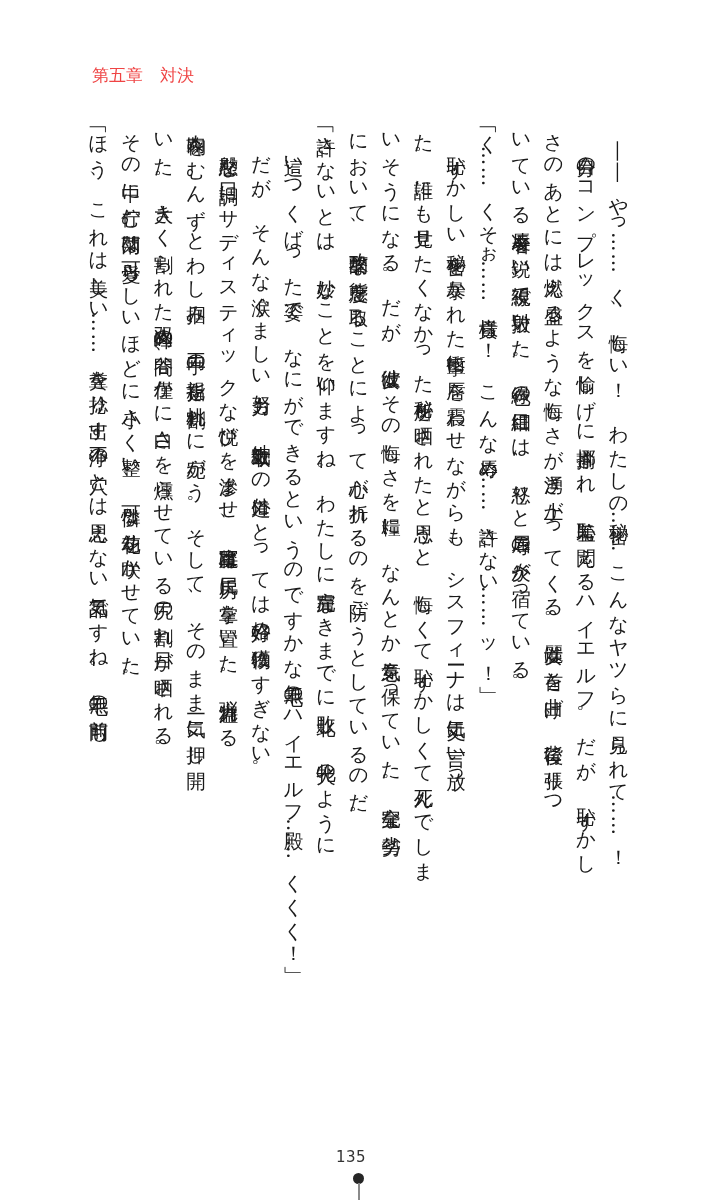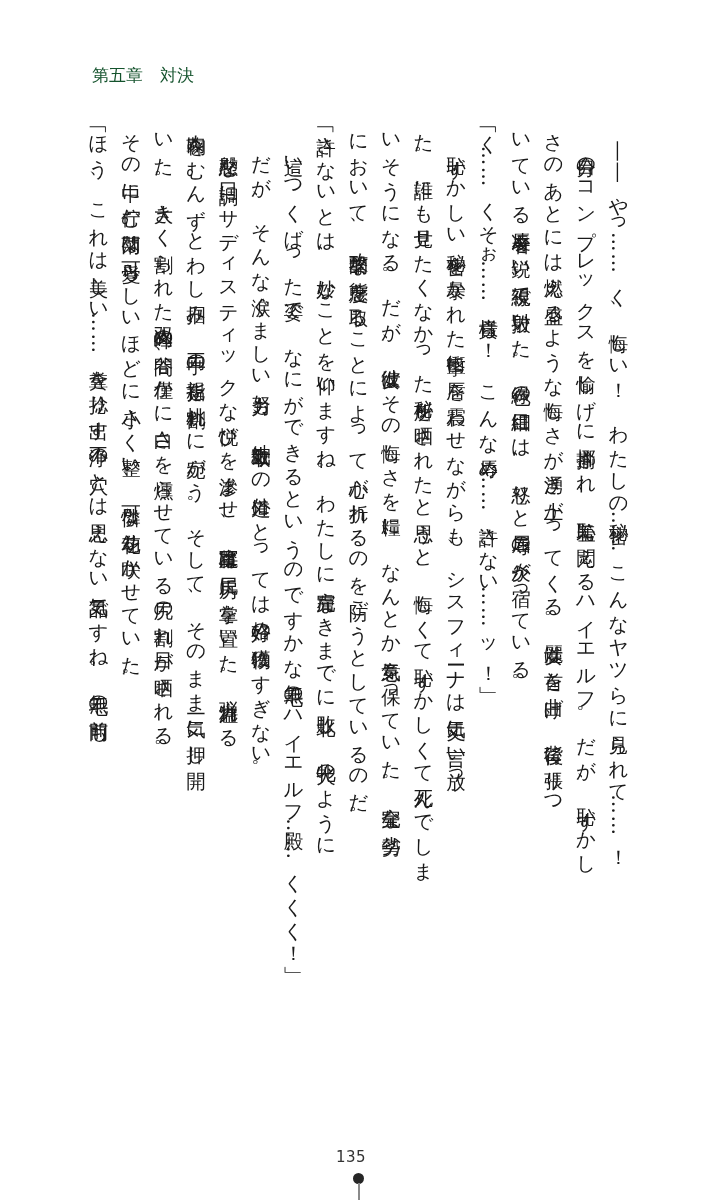--- a/index.html
+++ b/index.html
@@ -15,21 +15,21 @@
       font-family: "DejaVu Serif", "Liberation Serif", serif;
       color: #1a1a1a;
     }
     .running-head {
       position: absolute;
       left: 92px;
       top: 64px;
       font-size: 17px;
       letter-spacing: 0px;
       white-space: pre;
-      color: #14532d;
+      color: #ef4444;
     }
     .body-text {
       position: absolute;
       top: 120px;
       right: 68px;
       height: 860px;
       width: 566px;
       writing-mode: vertical-rl;
       -webkit-writing-mode: vertical-rl;
       font-size: 19.5px;

